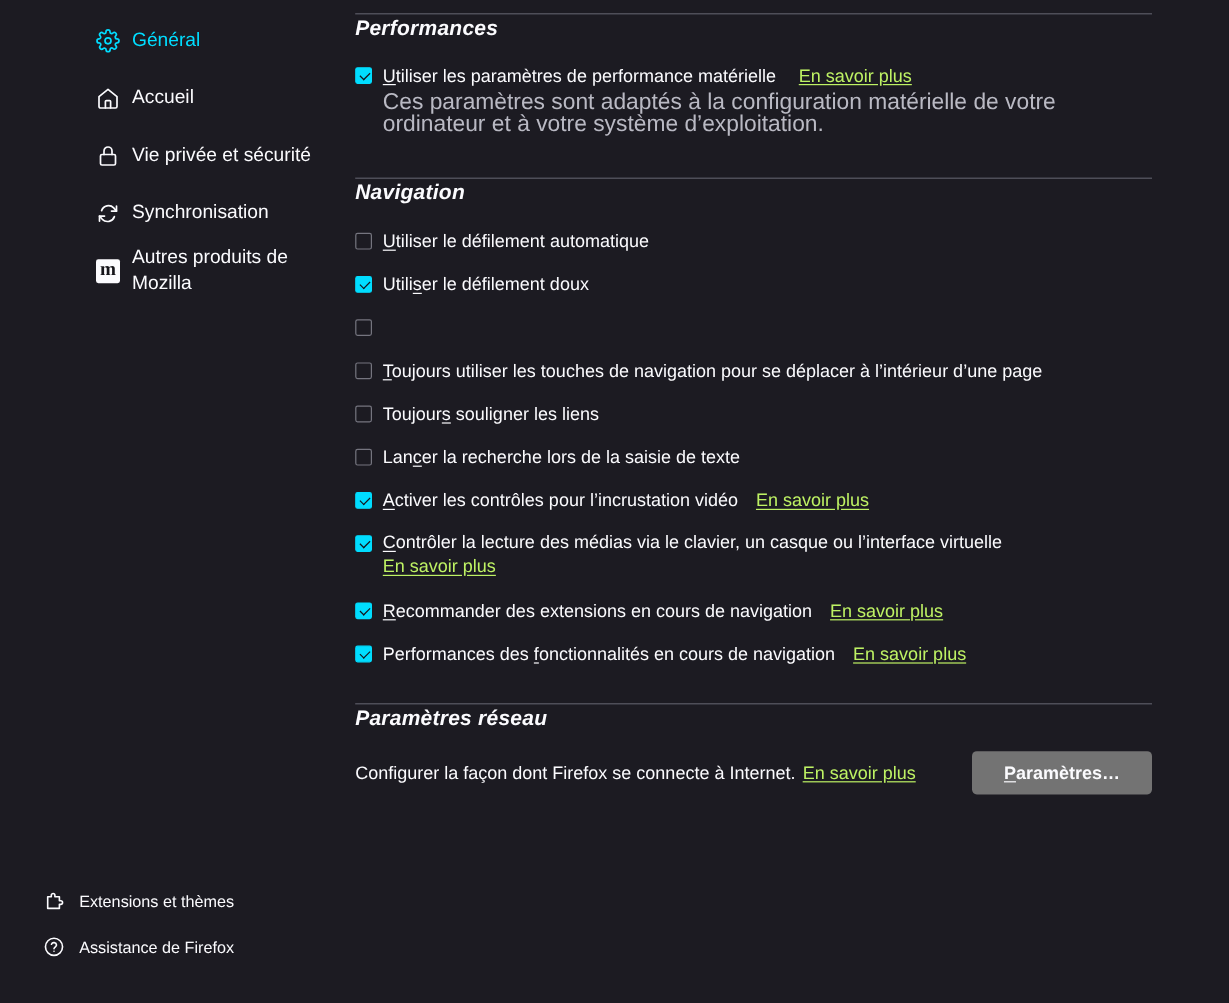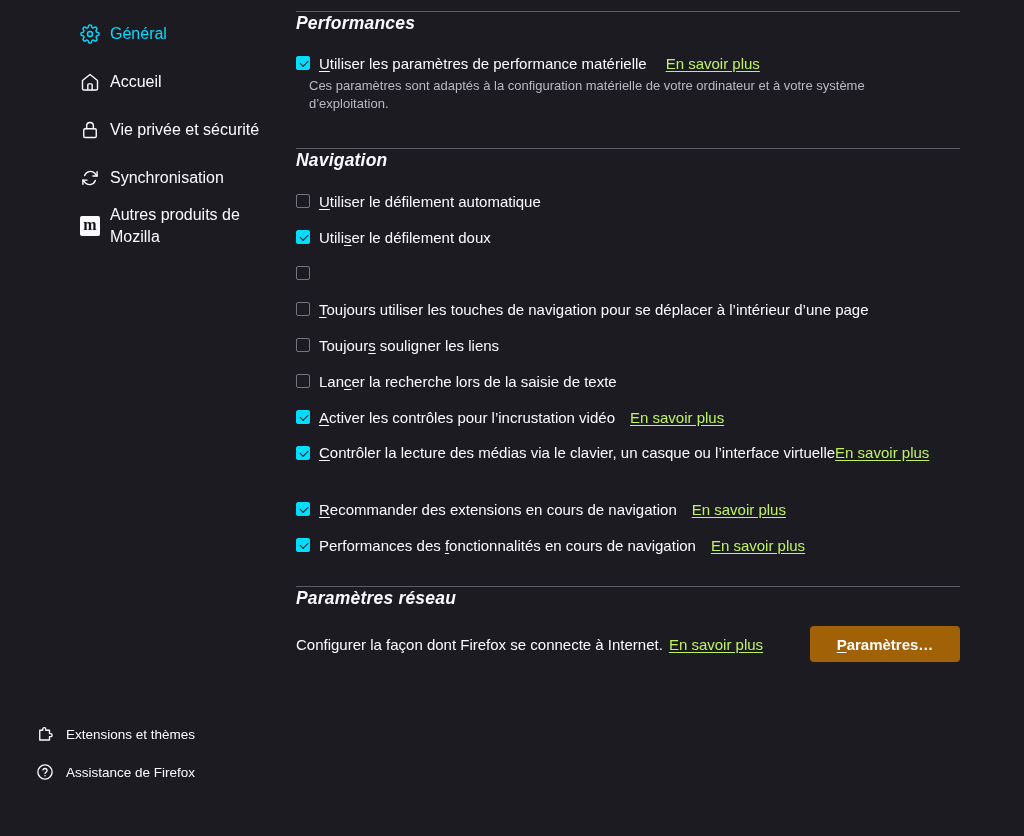--- a/index.html
+++ b/index.html
@@ -24,21 +24,21 @@
   }
   .side-item .lblwrap{max-width:172px;line-height:22px;}
   .side-item.selected{color:#00ddff;}
   .side-icon{width:20px;height:20px;flex:0 0 20px;display:flex;align-items:center;justify-content:center;}
   .side-icon svg{display:block;}
   .moz-badge{
     width:20px;height:20px;border-radius:2px;background:#fbfbfe;color:#15141a;
     font-family:"Liberation Serif","DejaVu Serif",serif;font-weight:700;font-size:16px;
     display:flex;align-items:center;justify-content:center;line-height:1;padding-bottom:2px;box-sizing:border-box;
   }
-  .side-footer{position:absolute;left:0;top:715px;width:260px;}
+  .side-footer{position:absolute;left:0;top:732px;width:260px;}
   .foot-item{
     display:flex;align-items:center;gap:12px;
     height:38px;padding-left:36px;box-sizing:border-box;
     font-size:13.5px;cursor:pointer;color:#fbfbfe;
   }
   .foot-icon{width:18px;height:18px;flex:0 0 18px;display:flex;align-items:center;justify-content:center;}
 
   
   .main{position:absolute;left:296px;top:0;width:664px;}
   .separator{height:1px;background:#5b5b66;border:none;margin:0;}
@@ -63,34 +63,34 @@
   .cb.checked::after{
     content:"";position:absolute;left:2.5px;top:3px;width:7px;height:3.5px;
     border-left:1.8px solid #15141a;border-bottom:1.8px solid #15141a;transform:rotate(-45deg);
   }
   .lbl{cursor:default;color:#fbfbfe;}
   .ak{text-decoration:underline;text-underline-offset:2px;}
   a.link{color:#bef264;text-decoration:underline;cursor:pointer;text-underline-offset:2px;}
   .cbrow a.link{margin-left:6px;}
   .row-perf a.link{margin-left:10px;}
   .desc{
-    margin-top:-4px;margin-left:13px;width:612px;
-    font-size:13px;line-height:18px;color:#b9b9c3;
+    margin-top:-4px;margin-left:23px;width:612px;
+    font-size:19px;line-height:18px;color:#b9b9c3;
   }
   .cbrow.tall{height:56px;align-items:flex-start;padding-top:8px;box-sizing:border-box;}
   .cbrow.tall .cb{margin-top:3px;}
-  .tall-wrap{display:flex;flex-direction:row;line-height:20px;}
+  .tall-wrap{display:flex;flex-direction:column;line-height:20px;}
   .cbrow.tall a.link{margin-left:0;align-self:flex-start;}
 
   .net-row{margin-top:16px;display:flex;align-items:center;justify-content:space-between;height:36px;font-size:15px;gap:31px;}
   .net-text{display:flex;align-items:center;}
   .net-text a.link{margin-left:6px;}
   .btn{
     height:36px;min-width:150px;padding:0 22px;box-sizing:border-box;
-    background:#a16207;color:#fbfbfe;border:none;border-radius:4px;
+    background:#737373;color:#fbfbfe;border:none;border-radius:4px;
     font-family:inherit;font-size:15px;font-weight:700;cursor:pointer;
     display:flex;align-items:center;justify-content:center;
   }
 </style>
 </head>
 <body>
 
 <div class="stage">
 
   <div class="sidebar">

